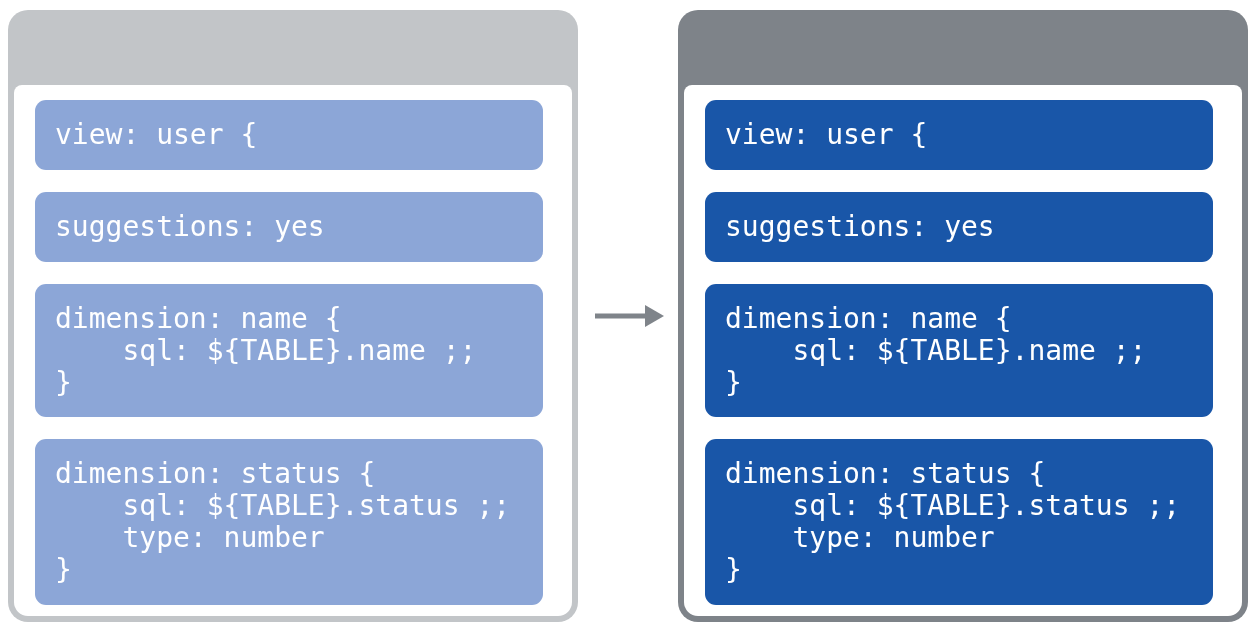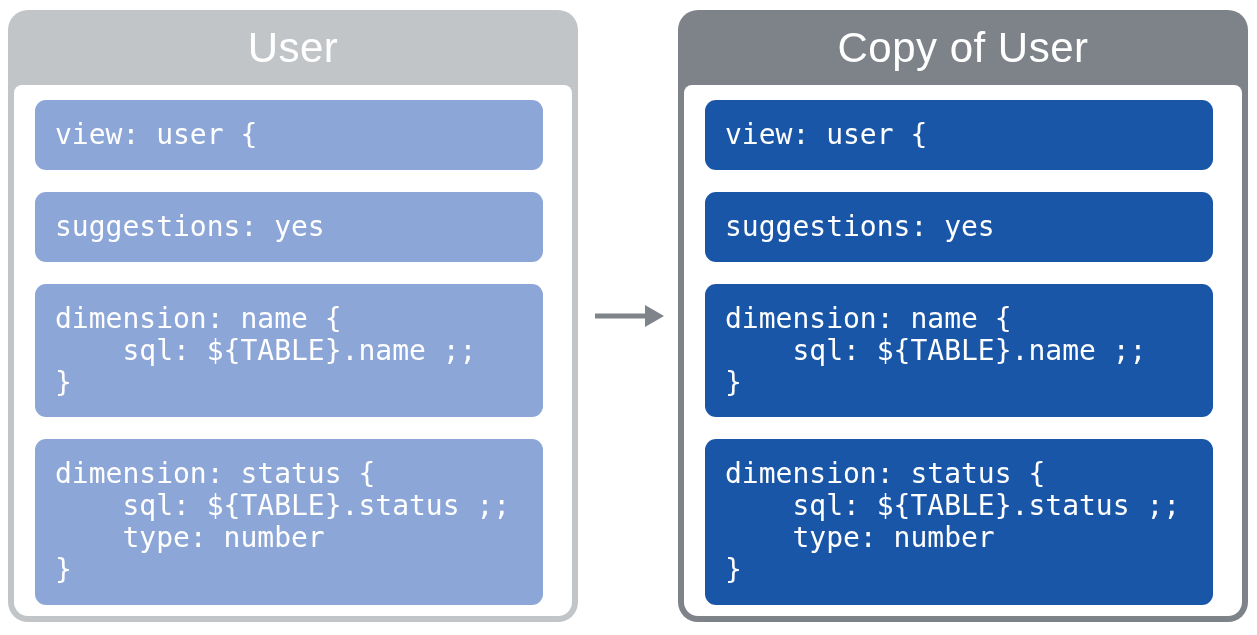--- a/index.html
+++ b/index.html
@@ -68,45 +68,39 @@
   .arrow {
     position: absolute;
     left: 592px;
     top: 300px;
   }
 </style>
 </head>
 <body>
 
 <div class="panel left">
-  <div class="panel-header">
-    <span class="panel-title">User</span>
-  </div>
   <div class="panel-body">
     <div class="code-block">view: user {</div>
     <div class="code-block">suggestions: yes</div>
     <div class="code-block">dimension: name {
     sql: ${TABLE}.name ;;
 }</div>
     <div class="code-block">dimension: status {
     sql: ${TABLE}.status ;;
     type: number
 }</div>
   </div>
 </div>
 
 <svg class="arrow" width="76" height="32" viewBox="0 0 76 32">
   <line x1="3" y1="16" x2="56" y2="16" stroke="#7f848a" stroke-width="5"></line>
   <polygon points="53,5 72,16 53,27" fill="#7f848a"></polygon>
 </svg>
 
 <div class="panel right">
-  <div class="panel-header">
-    <span class="panel-title">Copy of User</span>
-  </div>
   <div class="panel-body">
     <div class="code-block">view: user {</div>
     <div class="code-block">suggestions: yes</div>
     <div class="code-block">dimension: name {
     sql: ${TABLE}.name ;;
 }</div>
     <div class="code-block">dimension: status {
     sql: ${TABLE}.status ;;
     type: number
 }</div>

